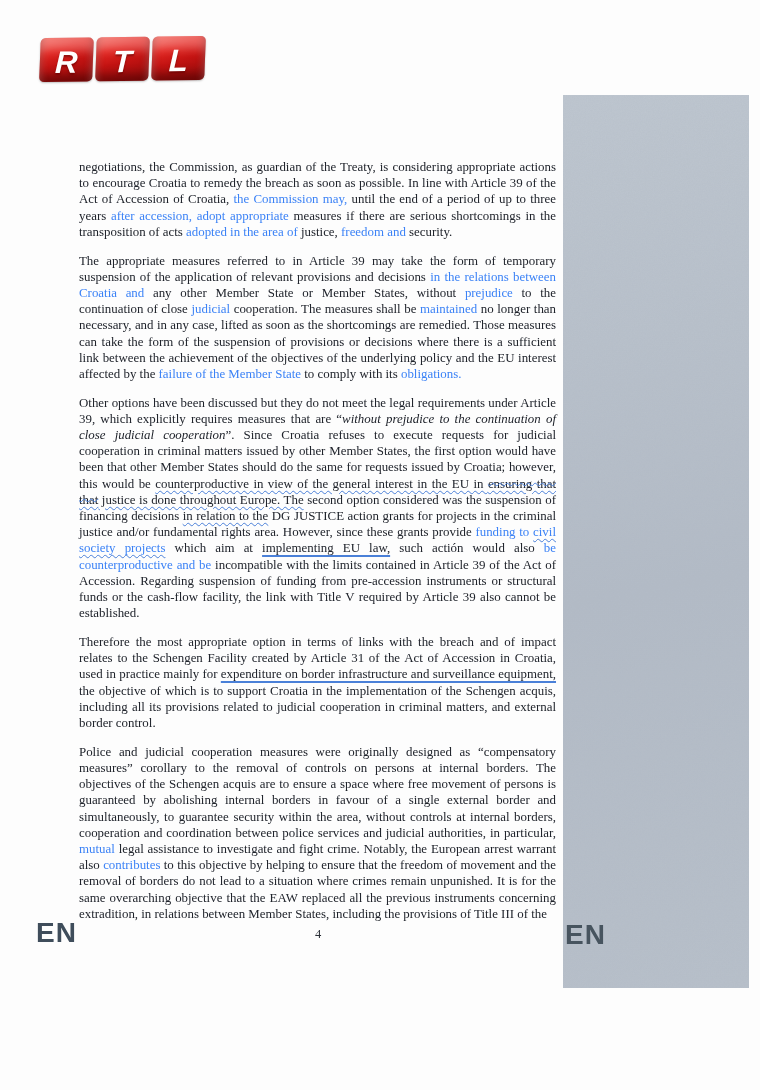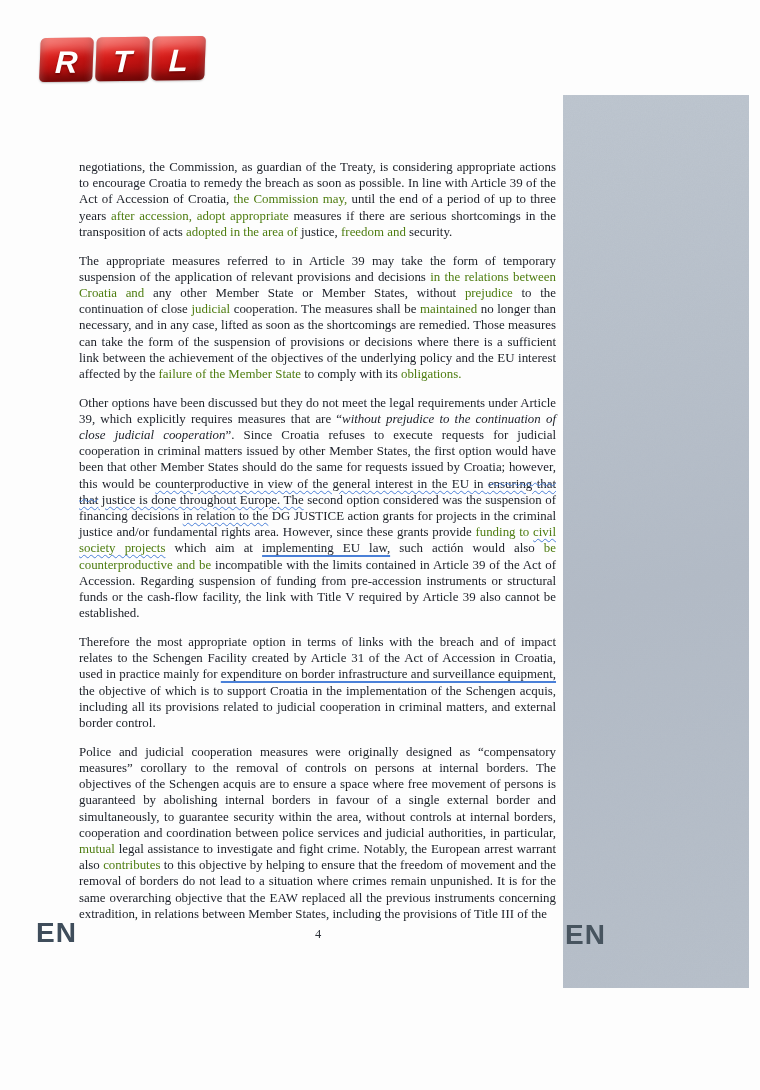--- a/index.html
+++ b/index.html
@@ -48,21 +48,21 @@
 
   
   .body-text{
     position:absolute;left:79px;top:159px;width:477px;
     font-size:12.9px;line-height:16.2px;
     color:#20242c;
     text-align:justify;
   }
   .para{margin:0 0 12.5px 0;}
   .run{}
-  .r-f{color:#4d7c0f;}
+  .r-f{color:#3b82f6;}
   .r-i{font-style:italic;}
   .r-u{
     text-decoration:underline;
     text-decoration-color:#4a80d8;
     text-decoration-thickness:1.7px;
     text-underline-offset:3px;
     margin-top:36px;
   }
   .r-w{
     text-decoration:underline;

